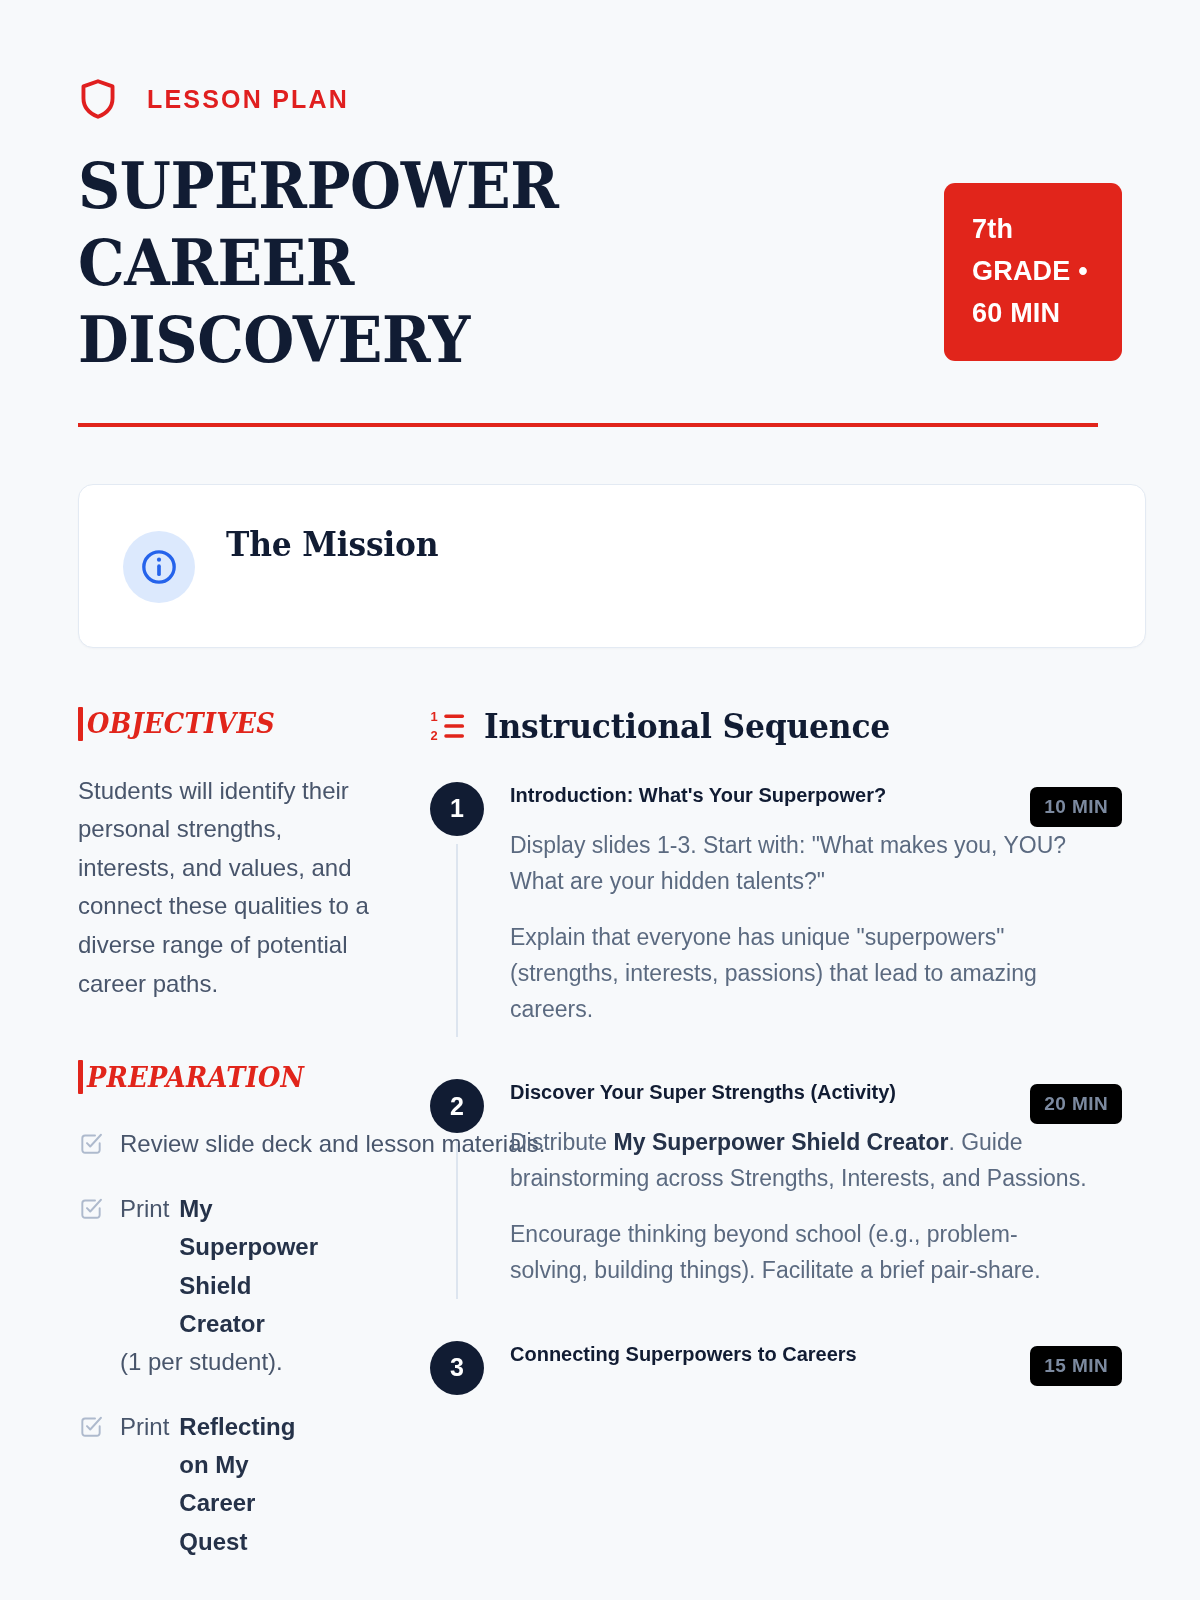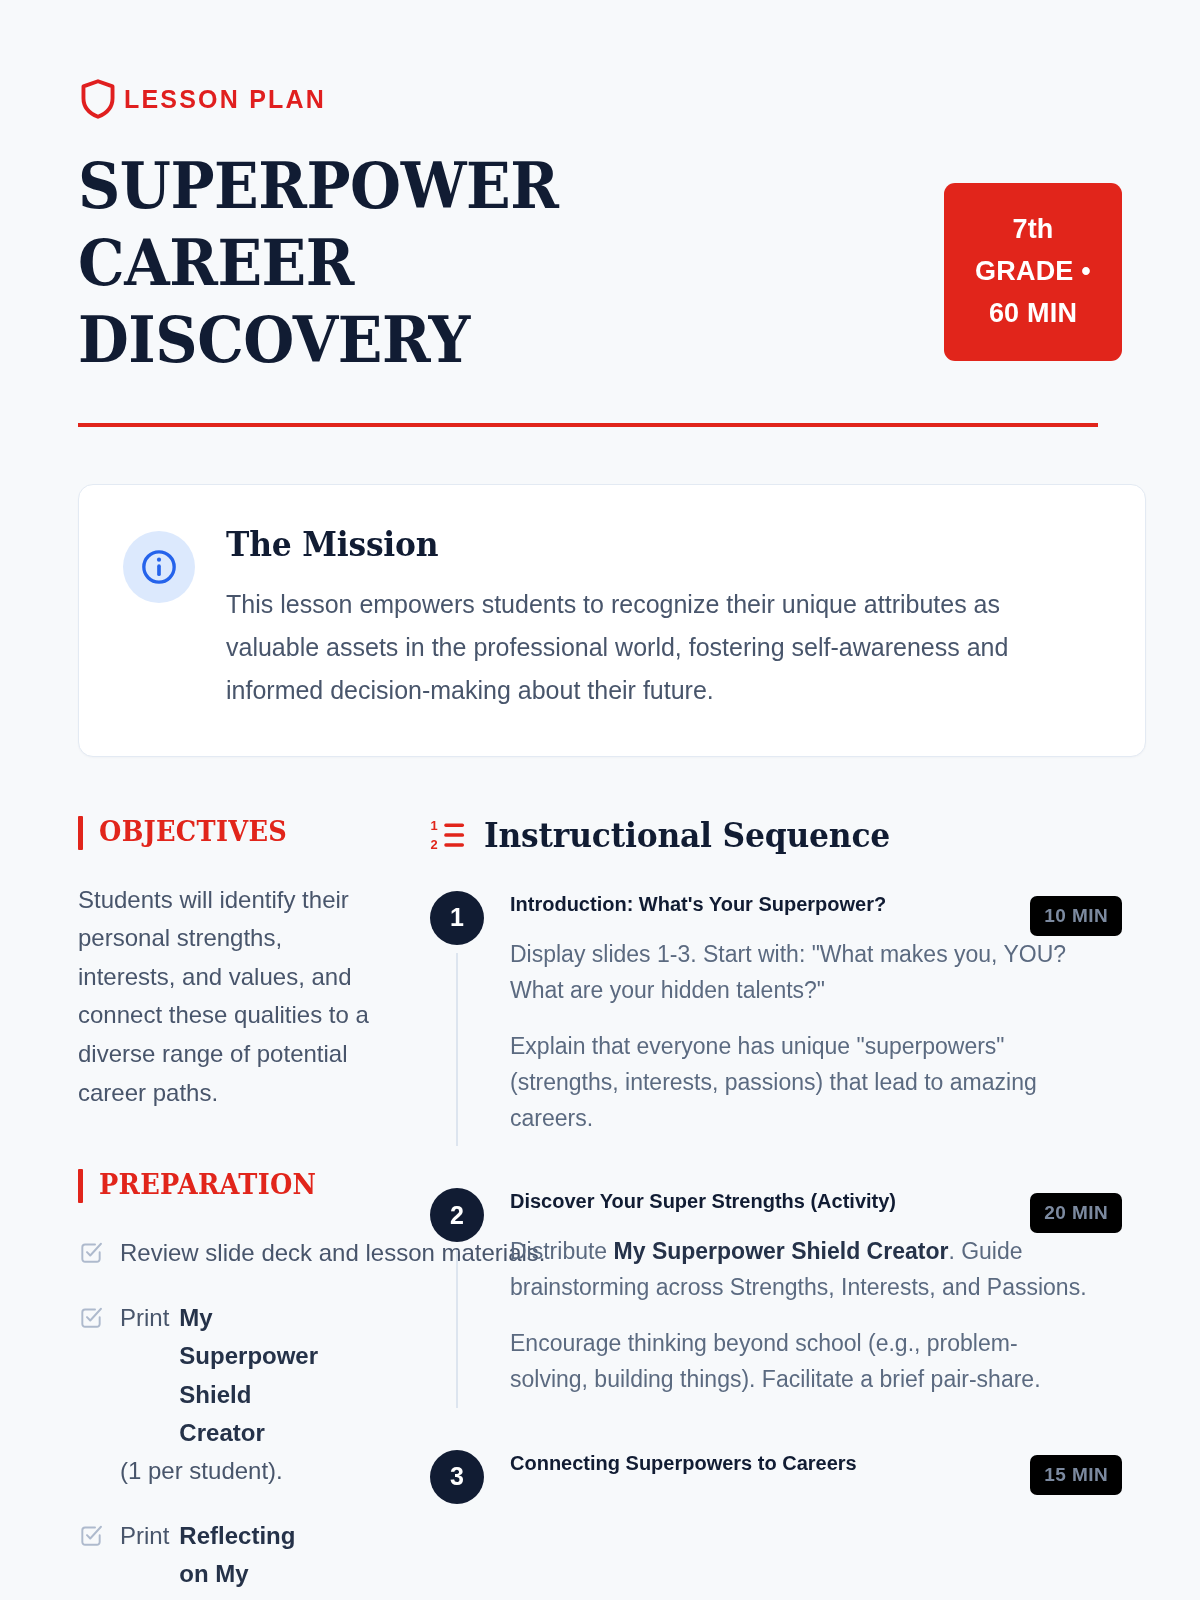--- a/index.html
+++ b/index.html
@@ -19,21 +19,21 @@
     height: 1600px;
     box-sizing: border-box;
     padding: 78px 78px 0 78px;
     position: relative;
   }
 
   
   .eyebrow-row {
     display: flex;
     align-items: center;
-    gap: 6px;
+    gap: 29px;
     margin-bottom: 28px;
   }
   .shield-icon { width: 40px; height: 42px; display: block; flex: none; }
   .eyebrow-text {
     color: #e01f1f;
     font-family: "Liberation Sans", sans-serif;
     font-weight: bold;
     font-size: 25px;
     letter-spacing: 2.2px;
   }
@@ -57,21 +57,21 @@
     transform-origin: left top;
   }
   .grade-badge {
     flex: none;
     background: #e1251b;
     color: #ffffff;
     border-radius: 11px;
     padding: 26px 28px;
     width: 178px;
     box-sizing: border-box;
-    text-align: center;
+    text-align: left;
     font-weight: bold;
     font-size: 27px;
     line-height: 1.55;
     letter-spacing: 0.2px;
     margin-top: 35px;
   }
   .rule {
     margin-top: 44px;
     height: 4px;
     background: #e1251b;
@@ -122,23 +122,24 @@
   .columns {
     margin-top: 59px;
     display: flex;
     gap: 60px;
   }
   .col-left { width: 292px; flex: none; }
   .col-right { flex: 1; }
 
   .section-head {
     display: flex;
-    align-items: flex-start;
-    gap: 16px;
+    align-items: center;
+    gap: 4px;
     margin-bottom: 31px;
+    font-style: italic;
   }
   .red-bar {
     width: 5px;
     height: 34px;
     background: #e1251b;
     flex: none;
     border-radius: 1px;
   }
   .section-head-text {
     font-family: "DejaVu Serif", serif;
@@ -290,21 +291,20 @@
   <div class="mission-card">
     <div class="info-bubble">
       <svg width="40" height="40" viewBox="0 0 24 24" fill="none">
         <circle cx="12" cy="12" r="9.1" stroke="#2563eb" stroke-width="2"></circle>
         <circle cx="12" cy="7.6" r="1.25" fill="#2563eb"></circle>
         <rect x="10.9" y="10.4" width="2.2" height="7" rx="1.1" fill="#2563eb"></rect>
       </svg>
     </div>
     <div class="mission-body">
       <div class="mission-title">The Mission</div>
-      <p class="mission-text">This lesson empowers students to recognize their unique attributes as valuable assets in the professional world, fostering self-awareness and informed decision-making about their future.</p>
     </div>
   </div>
 
   <div class="columns">
 
     <div class="col-left">
 
       <div class="section-head">
         <span class="red-bar"></span>
         <span class="section-head-text">OBJECTIVES</span>

